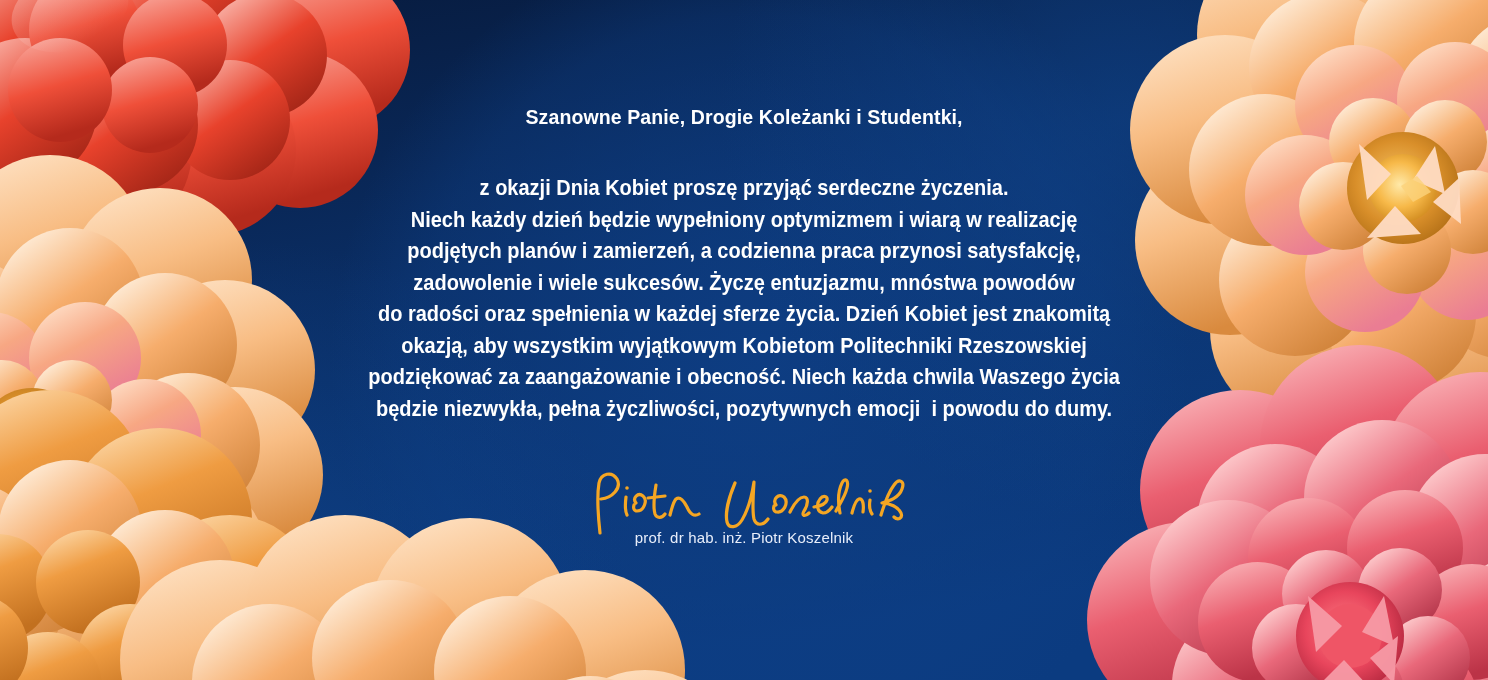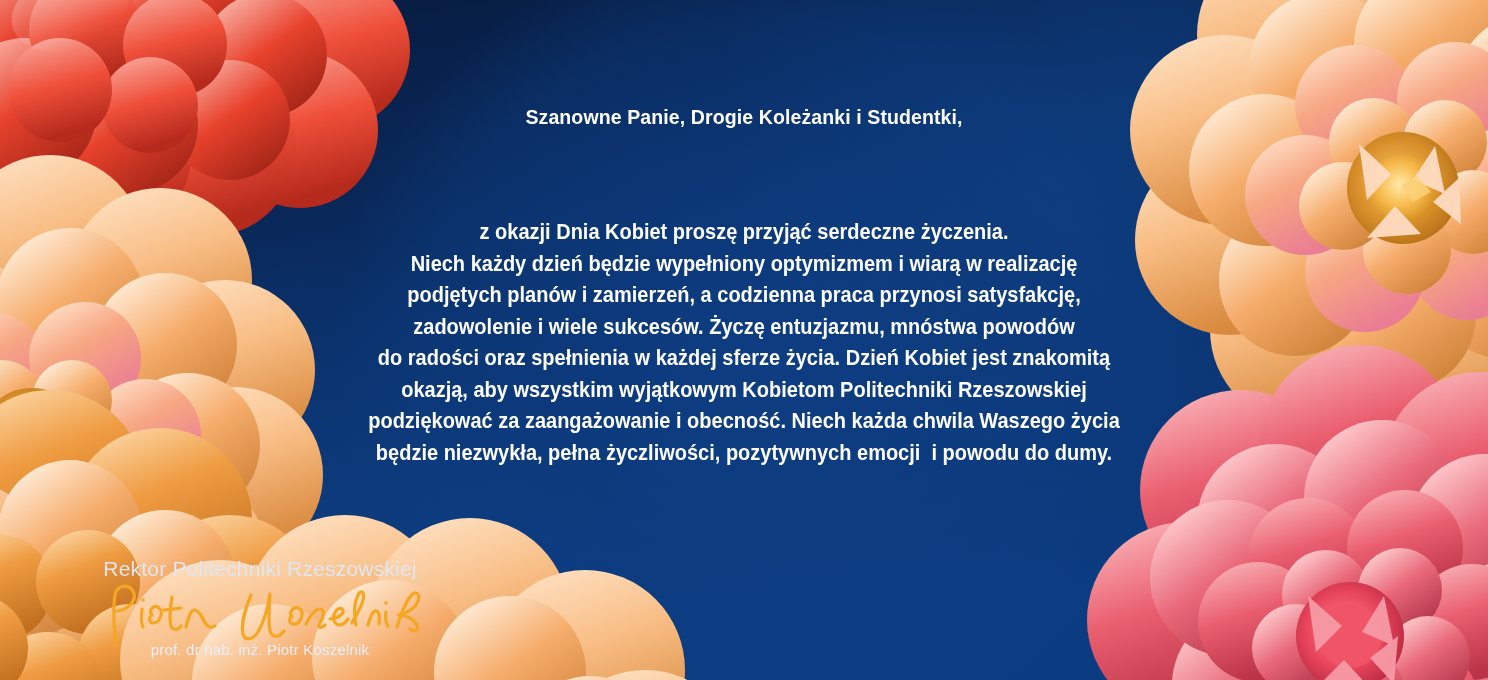--- a/index.html
+++ b/index.html
@@ -6,23 +6,22 @@
   #card{
     position:relative;
     width:1488px;height:680px;
     overflow:hidden;
     font-family:"Liberation Sans", sans-serif;
     background:#083272;
   }
   #bg, #roses{position:absolute;inset:0;width:1488px;height:680px;display:block;}
   #content{
     position:absolute;inset:0;
-    display:flex;flex-direction:column;
+    display:flex;flex-direction:column;align-items:center;
     z-index:5;
-    gap:44px;
   }
   .greeting{
     color:#ffffff;
     font-weight:bold;
     font-size:21px;
     letter-spacing:.1px;
     margin-top:105px;
     text-align:center;
     transform:scaleX(.93);
   }
@@ -397,21 +396,20 @@
       <span class="ln">Niech każdy dzień będzie wypełniony optymizmem i wiarą w realizację</span>
       <span class="ln">podjętych planów i zamierzeń, a codzienna praca przynosi satysfakcję,</span>
       <span class="ln">zadowolenie i wiele sukcesów. Życzę entuzjazmu, mnóstwa powodów</span>
       <span class="ln">do radości oraz spełnienia w każdej sferze życia. Dzień Kobiet jest znakomitą</span>
       <span class="ln">okazją, aby wszystkim wyjątkowym Kobietom Politechniki Rzeszowskiej</span>
       <span class="ln">podziękować za zaangażowanie i obecność. Niech każda chwila Waszego życia</span>
       <span class="ln">będzie niezwykła, pełna życzliwości, pozytywnych emocji  i powodu do dumy.</span>
     </div>
 
     <div class="sig-block">
-      <div class="sig-role">Rektor Politechniki Rzeszowskiej</div>
 
       <svg class="sig-svg" width="360" height="72" viewBox="0 0 360 72">
         <g fill="none" stroke="#f5a623" stroke-width="3.2" stroke-linecap="round" stroke-linejoin="round">
 
           <path d="M36,66 C34,48 33,28 35,16 C37,6 48,4 53,12 C58,21 48,31 37,32"></path>
 
           <path d="M62,30 C61,38 61,44 63,48"></path>
           <circle cx="63" cy="21" r="1.8" fill="#f5a623" stroke="none"></circle>
 
           <path d="M72,36 C68,31 74,25 79,29 C84,33 80,44 73,44 C70,44 69,41 70,38"></path>

